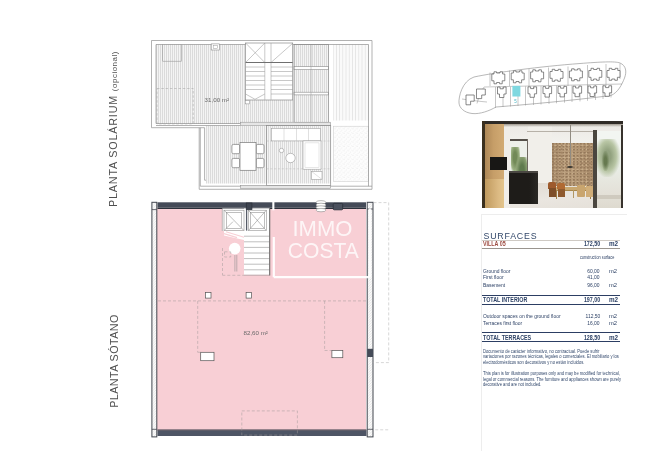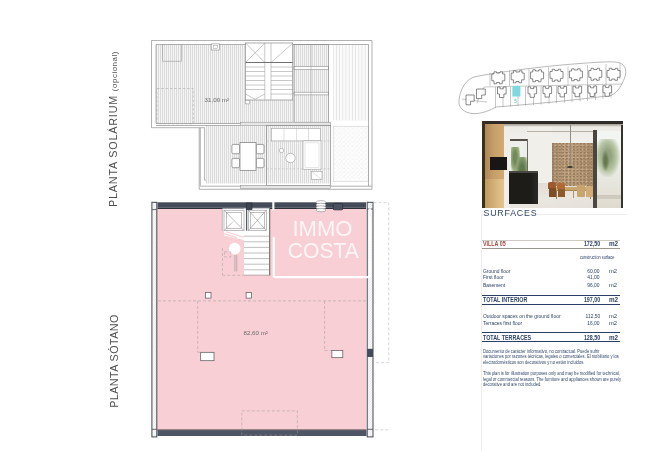--- a/index.html
+++ b/index.html
@@ -247,21 +247,21 @@
   <div class="abs" style="left:104px;top:64.5px;width:7px;height:11.5px;background:#d0ad78"></div>
   <div class="abs" style="left:111px;top:9px;width:3.5px;height:78px;background:#4a463f"></div>
   <div class="abs" style="left:114.5px;top:9.5px;width:24px;height:77px;background:linear-gradient(#f2f5f1 12%,#e9eee7 45%,#e4e1d8 80%,#dedacf 100%)"></div>
   <div class="abs" style="left:115px;top:18px;width:23px;height:38px;background:radial-gradient(ellipse at 45% 45%,#82946c 20%,#aebd97 50%,rgba(174,189,151,0) 75%);opacity:0.85"></div>
   <div class="abs" style="left:120px;top:30px;width:7px;height:20px;background:radial-gradient(ellipse at 50% 50%,#66794f 28%,rgba(102,121,79,0) 78%)"></div>
   <div class="abs" style="left:114.5px;top:74px;width:24px;height:4px;background:#c5beb2;opacity:0.65"></div>
   <div class="abs" style="left:138.5px;top:4px;width:2.5px;height:87px;background:#37332d"></div>
 </div>
 
 <div class="abs" style="left:481px;top:214px;width:145px;height:237px;border-left:1px solid #ededed;border-top:1px solid #ededed"></div>
-<div class="abs" style="left:483.5px;top:208px;font-size:8.8px;color:#33486a;letter-spacing:0.8px">SURFACES</div>
+<div class="abs" style="left:483.5px;top:231px;font-size:8.8px;color:#33486a;letter-spacing:0.8px">SURFACES</div>
 <div class="abs tl" style="left:482px;top:239.8px;width:138px;border-top:1px solid #cfcac4"></div>
 <div class="abs tl" style="left:482px;top:247.6px;width:138px;border-top:1px solid #9a958f"></div>
 <div class="abs r" style="left:482.5px;top:240px;font-weight:bold;font-size:6.3px;color:#9c4a40"><span class="cx">VILLA 05</span></div>
 <div class="abs r num" style="top:240px;font-weight:bold;font-size:6.3px"><span class="cxr">172,50</span></div>
 <div class="abs r m2" style="top:240px;font-weight:bold;font-size:6.3px">m2</div>
 <div class="abs" style="left:534px;top:255.4px;width:80px;text-align:right;font-size:4.5px;color:#2e4266;white-space:nowrap"><span class="cxr" style="display:inline-block">construction surface</span></div>
 <div class="abs r lab" style="top:267.8px"><span class="cx">Ground floor</span></div>
 <div class="abs r num" style="top:267.8px"><span class="cxr">60,00</span></div>
 <div class="abs r m2" style="top:267.8px">m2</div>
 <div class="abs r lab" style="top:274.4px"><span class="cx">First floor</span></div>

